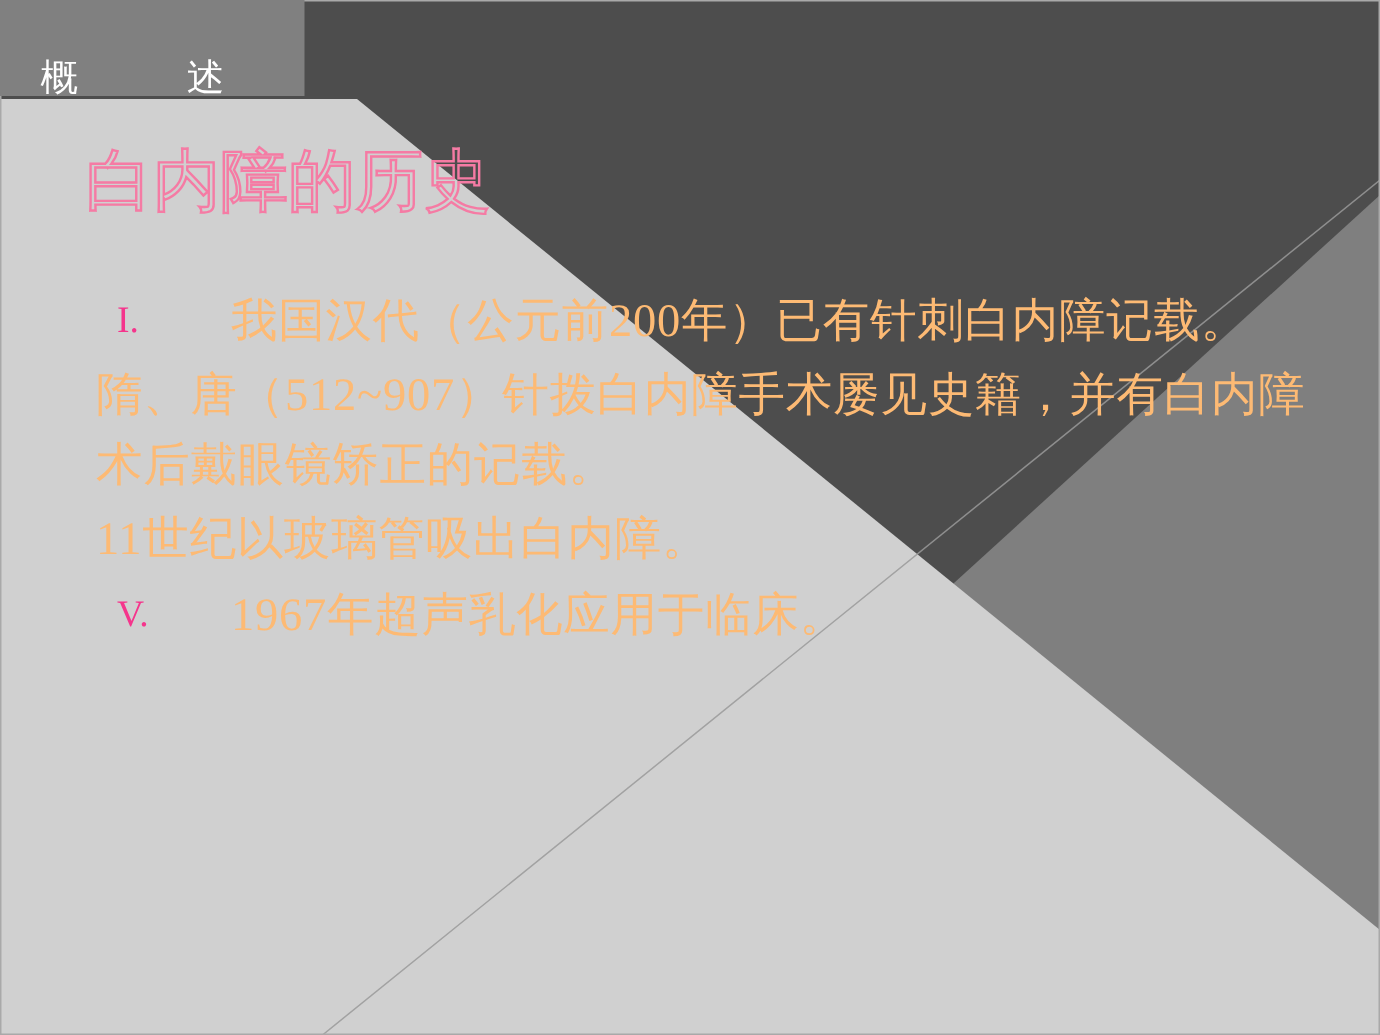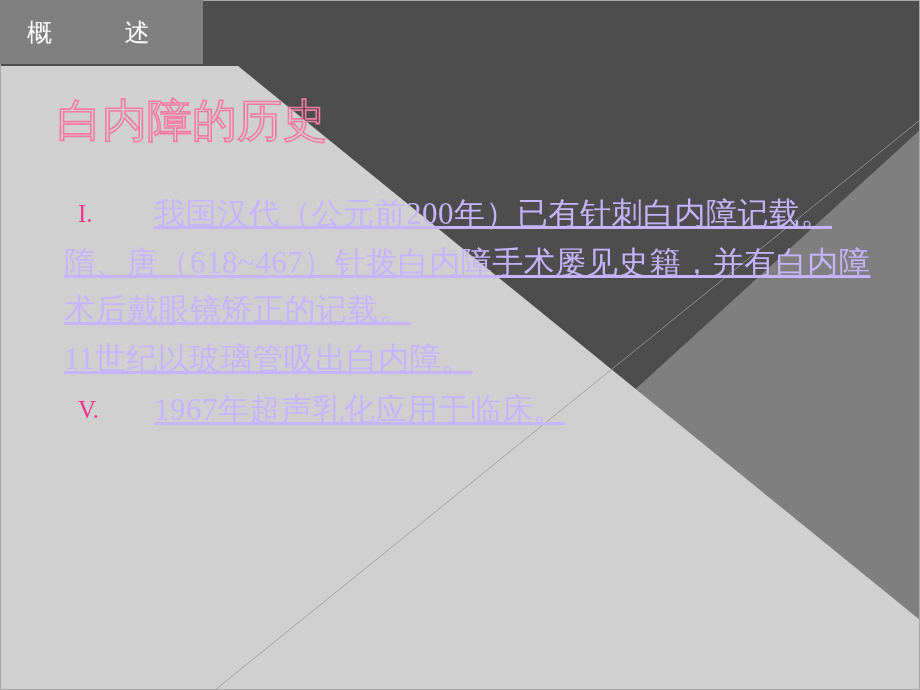--- a/index.html
+++ b/index.html
@@ -27,21 +27,21 @@
 
   
   .header-chip {
     position: absolute;
     left: 0;
     top: 0;
     width: 203px;
     height: 64px;
     background: #808080;
     display: flex;
-    align-items: center;
+    align-items: flex-end;
     box-sizing: border-box;
     padding-left: 27px;
   }
   .header-chip .chip-text {
     color: #ffffff;
     font-family: "DejaVu Sans", "Liberation Sans", sans-serif;
     font-size: 25px;
     font-weight: 300;
     letter-spacing: 1px;
     line-height: 1;
@@ -81,26 +81,25 @@
     font-size: 25px;
     line-height: 47px;
     font-family: "Liberation Serif", "DejaVu Serif", serif;
     text-align: left;
     padding-left: 14px;
     box-sizing: border-box;
     white-space: nowrap;
   }
   .item-text {
     flex: 1 1 auto;
-    color: #c4b5fd;
+    color: #fdba74;
     font-size: 31px;
     line-height: 47px;
     font-family: "Liberation Serif", "DejaVu Serif", serif;
     letter-spacing: 0.5px;
-    text-decoration: underline;
   }
 </style>
 </head>
 <body>
 
 <div id="slide">
 
   <svg id="bg" viewBox="0 0 920 690" preserveAspectRatio="none">
 
     <rect x="0" y="0" width="920" height="690" fill="#4d4d4d"></rect>
@@ -121,21 +120,21 @@
   <div class="slide-title">白内障的历史</div>
 
   <div class="body-list">
 
     <div class="list-item">
       <div class="marker">I.</div>
       <div class="item-text">我国汉代（公元前200年）已有针刺白内障记载。</div>
     </div>
 
     <div class="list-item">
-      <div class="item-text">隋、唐（618~467）针拨白内障手术屡见史籍，并有白内障术后戴眼镜矫正的记载。</div>
+      <div class="item-text">隋、唐（512~907）针拨白内障手术屡见史籍，并有白内障术后戴眼镜矫正的记载。</div>
     </div>
 
     <div class="list-item">
       <div class="item-text">11世纪以玻璃管吸出白内障。</div>
     </div>
 
     <div class="list-item">
     </div>
 
     <div class="list-item">

